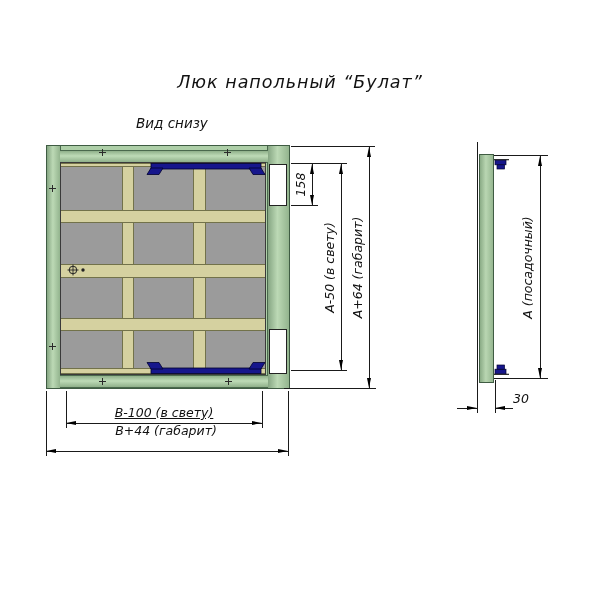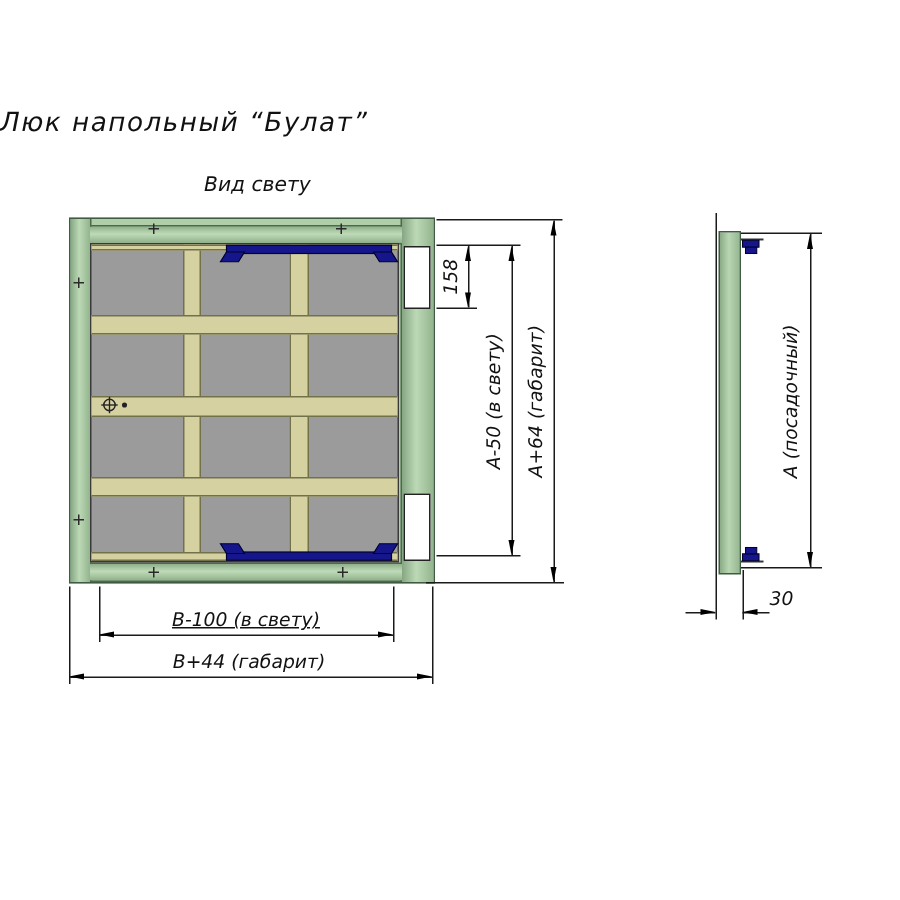--- a/index.html
+++ b/index.html
@@ -1,20 +1,20 @@
 <!DOCTYPE html>
 <html><head>
 <meta charset="utf-8">
 <style>
   html,body{margin:0;padding:0;background:#fff;}
   #canvas{position:relative;width:600px;height:600px;background:#fff;overflow:hidden;
           font-family:"DejaVu Sans",sans-serif;}
   .abs{position:absolute;}
   
-  .title{position:absolute;left:0;right:0;top:72px;text-align:left;
+  .title{position:absolute;left:0;right:0;top:72px;text-align:center;
          font:italic 17.5px "DejaVu Sans",sans-serif;color:#111;letter-spacing:1px;}
   .viewlbl{position:absolute;left:136px;top:115px;
            font:italic 13.5px "DejaVu Sans",sans-serif;color:#111;}
   .dtxt{position:absolute;font:italic 12.5px "DejaVu Sans",sans-serif;color:#111;
         text-align:center;white-space:nowrap;height:15px;line-height:15px;}
   .rot{transform:rotate(-90deg);}
   .watermark{position:absolute;left:86px;top:212px;
              font:400 90px "DejaVu Sans",sans-serif;color:#cfcfcf;opacity:.6;
              letter-spacing:1px;z-index:60;pointer-events:none;}
   
@@ -47,21 +47,21 @@
   .sidebar-body{position:absolute;left:479px;top:154px;width:15px;height:229px;
         background:linear-gradient(90deg,#8aab86,#b9d6b2 45%,#96b791);
         border:1px solid #3f5c43;box-sizing:border-box;}
 </style>
 </head>
 <body>
 
 <div id="canvas">
 
   <div class="title">Люк напольный “Булат”</div>
-  <div class="viewlbl">Вид свету</div>
+  <div class="viewlbl">Вид снизу</div>
 
   <div class="frame">
     <div class="stripV" style="left:0;width:14px;border-right:1px solid #4a694d;box-sizing:border-box;"></div>
     <div class="stripV" style="left:220px;width:22px;border-left:1px solid #4a694d;box-sizing:border-box;"></div>
     <div class="barH" style="top:4px;"></div>
     <div class="barH" style="top:229px;"></div>
   </div>
 
   <div class="door">
     <div class="stiffV" style="left:61px;width:12px;"></div>
@@ -128,21 +128,21 @@
   <div class="ln" style="left:288px;top:391px;width:1px;height:65px;"></div>
 
   <div class="ln" style="left:66px;top:423px;width:196px;height:1px;"></div>
   <div class="arr left" style="left:66px;top:421px;"></div>
   <div class="arr right" style="left:252px;top:421px;"></div>
   <div class="dtxt" style="left:84px;top:405px;width:160px;text-decoration:underline;">В-100 (в свету)</div>
 
   <div class="ln" style="left:46px;top:451px;width:242px;height:1px;"></div>
   <div class="arr left" style="left:46px;top:448.5px;"></div>
   <div class="arr right" style="left:278px;top:448.5px;"></div>
-  <div class="dtxt" style="left:86px;top:433px;width:160px;">В+44 (габарит)</div>
+  <div class="dtxt" style="left:86px;top:423px;width:160px;">В+44 (габарит)</div>
 
   <div class="ln" style="left:477px;top:142px;width:1px;height:271px;"></div>
   <div class="sidebar-body"></div>
 
   <svg class="abs" style="left:493px;top:157px;z-index:5;" width="18" height="18" viewBox="0 0 18 18">
     <rect x="1" y="2" width="15" height="1.3" fill="#333"></rect>
     <rect x="2" y="3.2" width="11" height="4.6" fill="#16168c" stroke="#00002f" stroke-width="0.7"></rect>
     <rect x="4" y="7.8" width="7.5" height="4.2" fill="#16168c" stroke="#00002f" stroke-width="0.7"></rect>
   </svg>
   <svg class="abs" style="left:493px;top:359px;z-index:5;transform:scaleY(-1);" width="18" height="18" viewBox="0 0 18 18">

